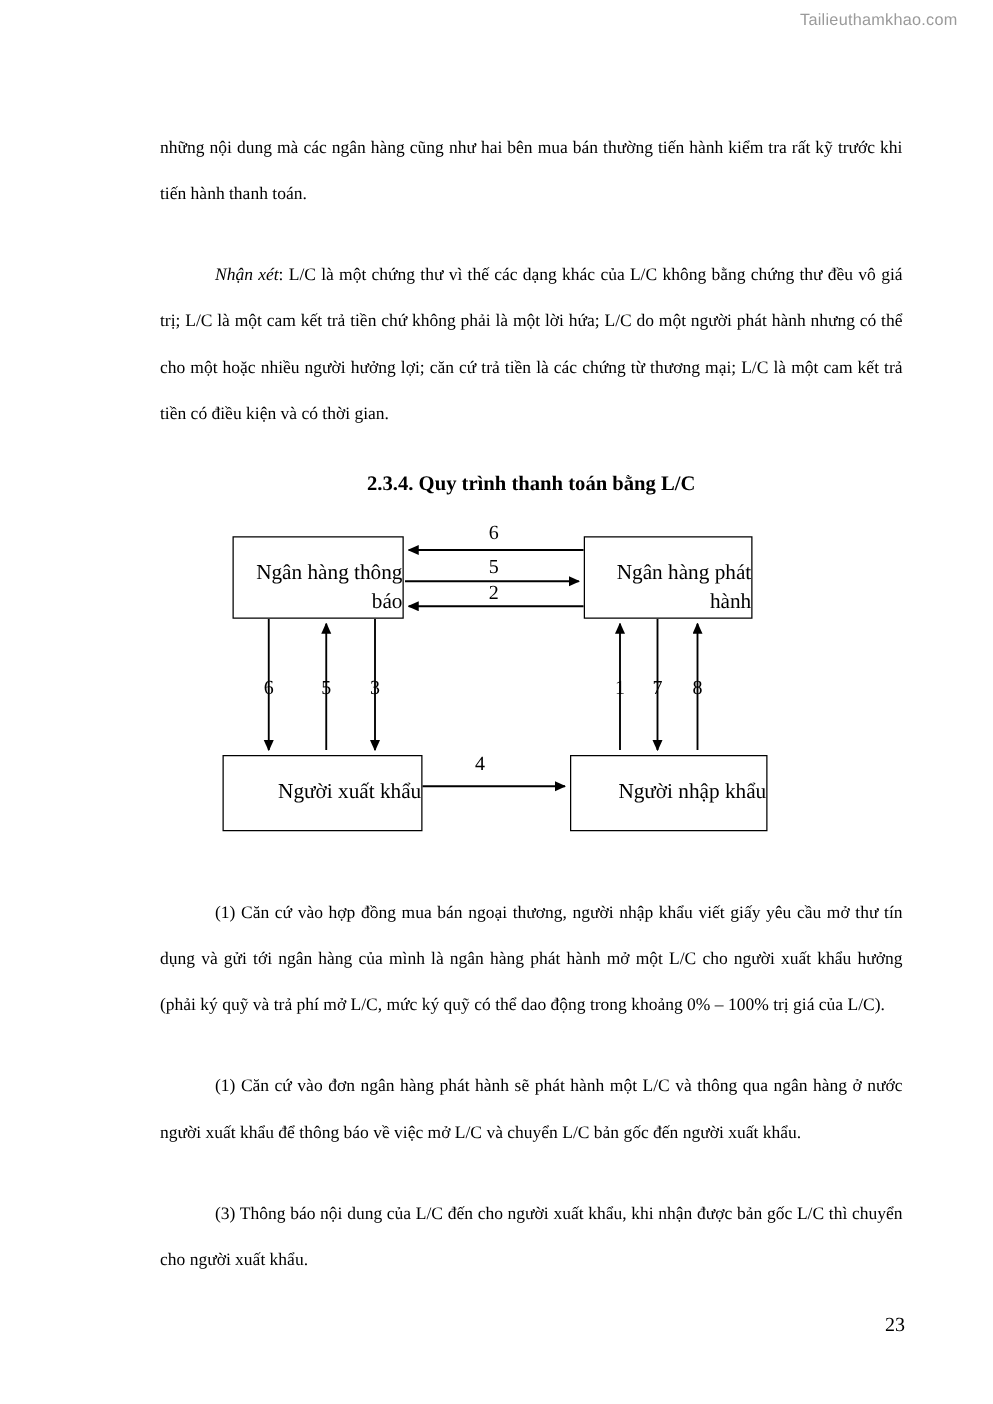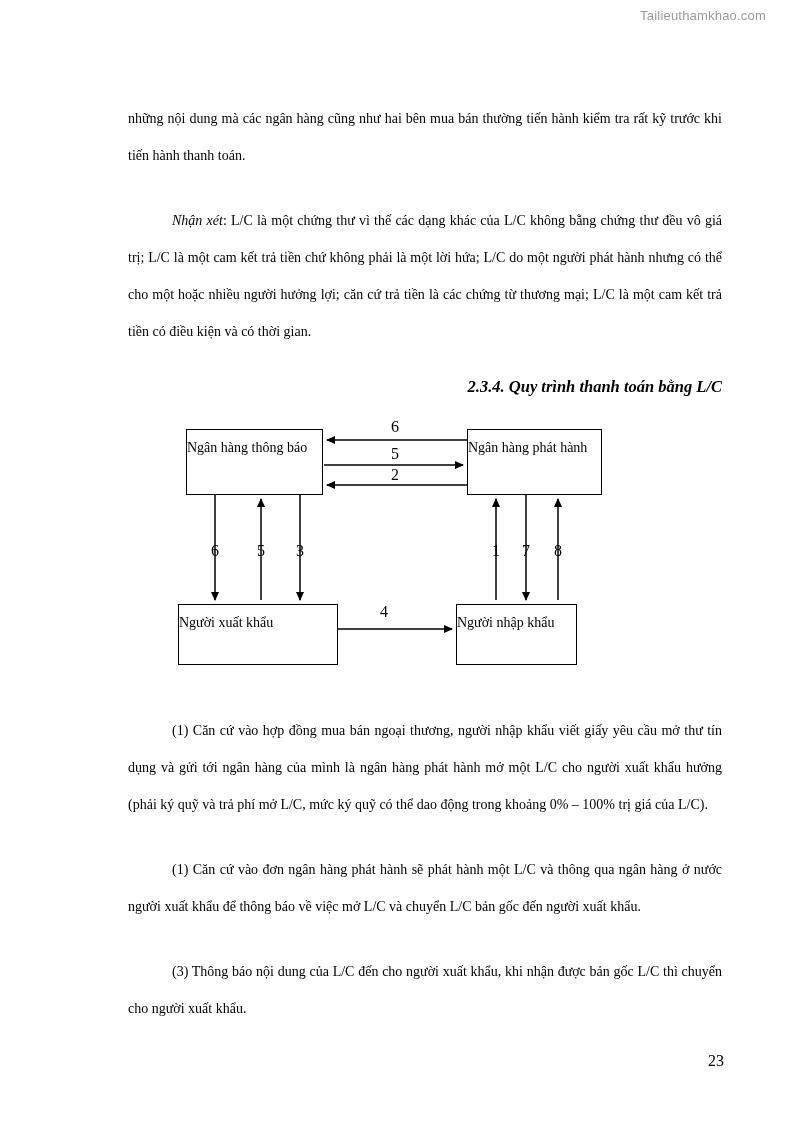--- a/index.html
+++ b/index.html
@@ -48,46 +48,45 @@
     text-indent: 44px;
     margin-top: 28px;
   }
   .ital {
     font-style: italic;
   }
   h3.section-heading {
     margin: 22px 0 0 0;
     font-size: 16.5px;
     font-weight: bold;
-    font-style: italic;
     line-height: 30px;
-    text-align: right;
+    text-align: center;
   }
 
   
   .diagram {
     position: relative;
     width: 594px;
     height: 268px;
     margin-top: 14px;
   }
   .dbox {
     position: absolute;
     border: 1.6px solid #000;
     box-sizing: border-box;
     background: #fff;
-    text-align: left;
-    font-size: 14px;
+    text-align: right;
+    font-size: 17px;
     line-height: 23px;
-    padding-top: 6px;
+    padding-top: 16px;
   }
   #box-advising-bank { left: 58px;  top: 13px;  width: 137px; height: 66px; }
   #box-issuing-bank  { left: 339px; top: 13px;  width: 135px; height: 66px; }
   #box-exporter      { left: 50px;  top: 188px; width: 160px; height: 61px; }
-  #box-importer      { left: 328px; top: 188px; width: 121px; height: 61px; }
+  #box-importer      { left: 328px; top: 188px; width: 158px; height: 61px; }
 
   .dbox-label { display: block; }
 
   .edge-num {
     position: absolute;
     font-size: 16px;
     line-height: 16px;
     text-align: center;
     width: 24px;
   }

